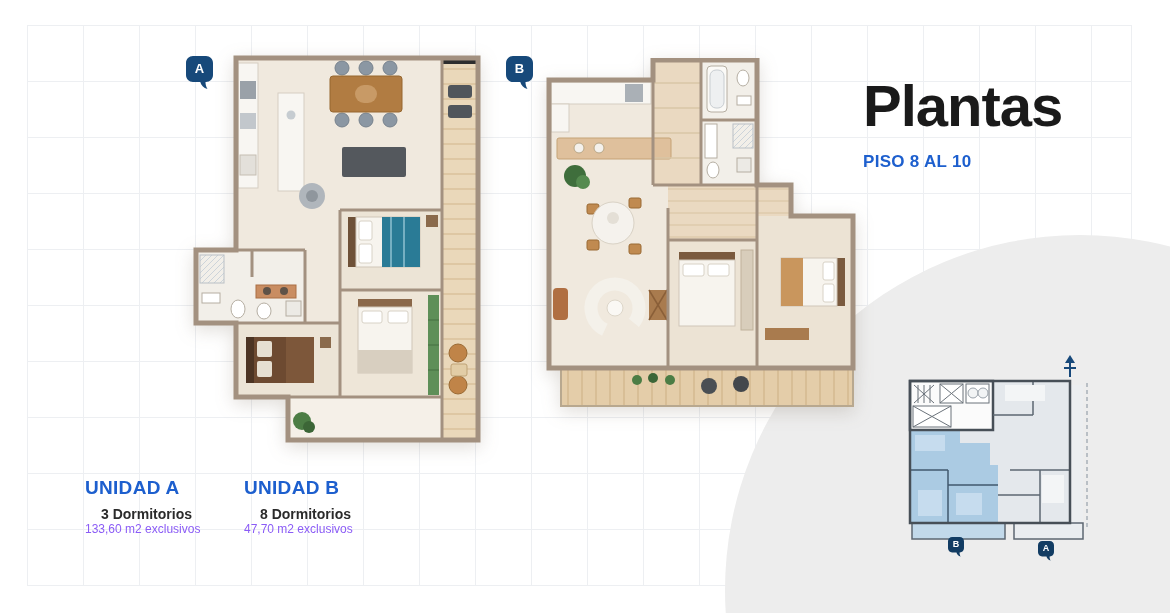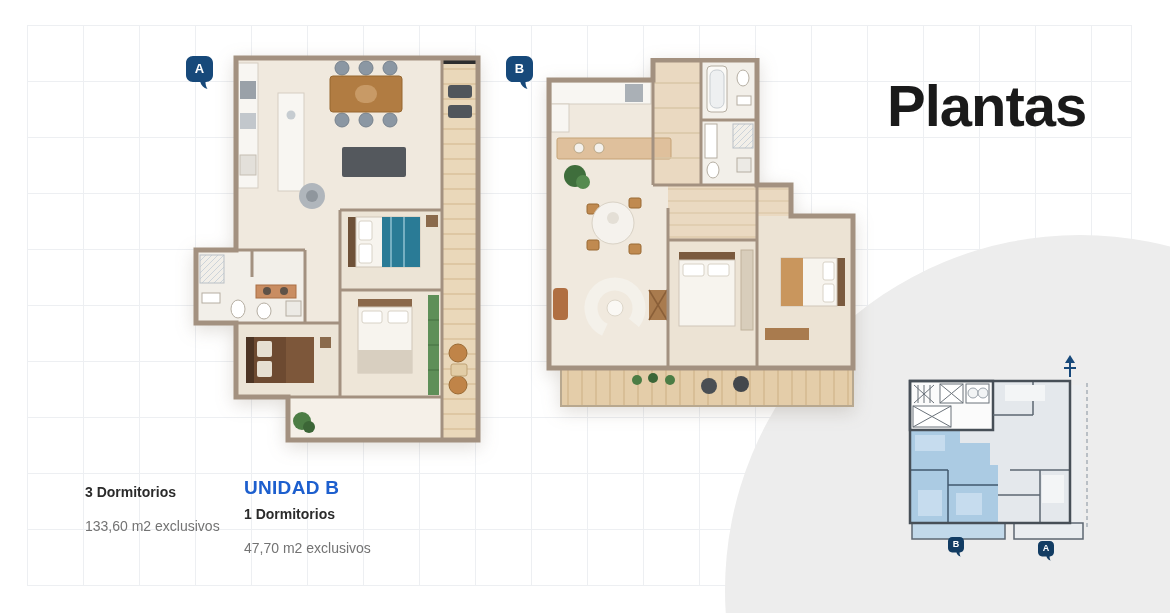--- a/index.html
+++ b/index.html
@@ -24,30 +24,30 @@
 
   .pin { position:absolute; width:27px; height:33px; z-index:4; }
   .pin svg { position:absolute; inset:0; }
   .pin .pin-letter { position:absolute; left:0; top:0; width:27px; height:26px;
     line-height:26px; text-align:center; color:#ffffff; font-weight:bold; font-size:13px; }
   .pin-a { left:186px; top:56px; }
   .pin-b { left:506px; top:56px; }
 
   .title-block { position:absolute; left:863px; top:74px; z-index:3; }
   .title-block h1 { font-size:58px; line-height:1.12; font-weight:bold; color:#1a1a1a;
-    letter-spacing:-1px;margin-left:24px; }
+    letter-spacing:-1px; }
   .title-block .subtitle { margin-top:13px; font-size:17px; font-weight:bold;
     color:#1d5fce; letter-spacing:0.3px; }
 
   .unit-col { position:absolute; top:477px; z-index:3; }
   .unit-a-col { left:85px; }
   .unit-b-col { left:244px; }
   .unit-col h3 { font-size:19px; font-weight:bold; color:#1d5fce; letter-spacing:0.3px; }
-  .unit-col .bedrooms { margin-top:7px; font-size:14px; font-weight:bold; color:#2b2b2b; }
-  .unit-col .area { margin-top:18px; font-size:14px; color:#737373; }
+  .unit-col .bedrooms { margin-top:7px; font-size:14px; font-weight:bold; color:#2b2b2b;padding-left:16px; }
+  .unit-col .area { margin-top:0; font-size:12px; color:#8b5cf6; }
 
   .keyplan { position:absolute; left:890px; top:353px; width:212px; height:218px; z-index:3; }
   .keyplan .north { position:absolute; left:172px; top:0; }
   .keyplan .kp-svg { position:absolute; left:0; top:22px; }
   .kp-pin { position:absolute; width:16px; height:20px; z-index:4; }
   .kp-pin svg { position:absolute; inset:0; }
   .kp-pin .pin-letter { position:absolute; left:0; top:0; width:16px; height:15px;
     line-height:15px; text-align:center; color:#ffffff; font-weight:bold; font-size:9px; }
   .kp-pin-b { left:58px; top:184px; }
   .kp-pin-a { left:148px; top:188px; }
@@ -272,30 +272,32 @@
 
   <div class="pin pin-b">
     <svg viewBox="0 0 27 33">
       <path d="M7 0 H20 C23.9 0 27 3.1 27 7 V19 C27 22.9 23.9 26 20 26 H19.5 C19.5 28.4 20 30.8 21.5 33 C17.5 31.9 15 29.1 14.3 26 H7 C3.1 26 0 22.9 0 19 V7 C0 3.1 3.1 0 7 0 Z" fill="#17497a"></path>
     </svg>
     <span class="pin-letter">B</span>
   </div>
 
   <div class="title-block">
     <h1>Plantas</h1>
+    <div class="subtitle">PISO 8 AL 10</div>
   </div>
 
   <div class="unit-col unit-a-col">
+    <h3>UNIDAD A</h3>
     <div class="bedrooms">3 Dormitorios</div>
     <div class="area">133,60 m2 exclusivos</div>
   </div>
 
   <div class="unit-col unit-b-col">
     <h3>UNIDAD B</h3>
-    <div class="bedrooms">1 Dormitorios</div>
+    <div class="bedrooms">8 Dormitorios</div>
     <div class="area">47,70 m2 exclusivos</div>
   </div>
 
   <div class="keyplan">
     <svg class="north" width="16" height="26" viewBox="0 0 16 26">
       <line x1="8" y1="24" x2="8" y2="8" stroke="#16487a" stroke-width="2"></line>
       <path d="M3,10 L8,2 L13,10 Z" fill="#16487a"></path>
       <line x1="2" y1="15" x2="14" y2="15" stroke="#16487a" stroke-width="2"></line>
     </svg>
 

